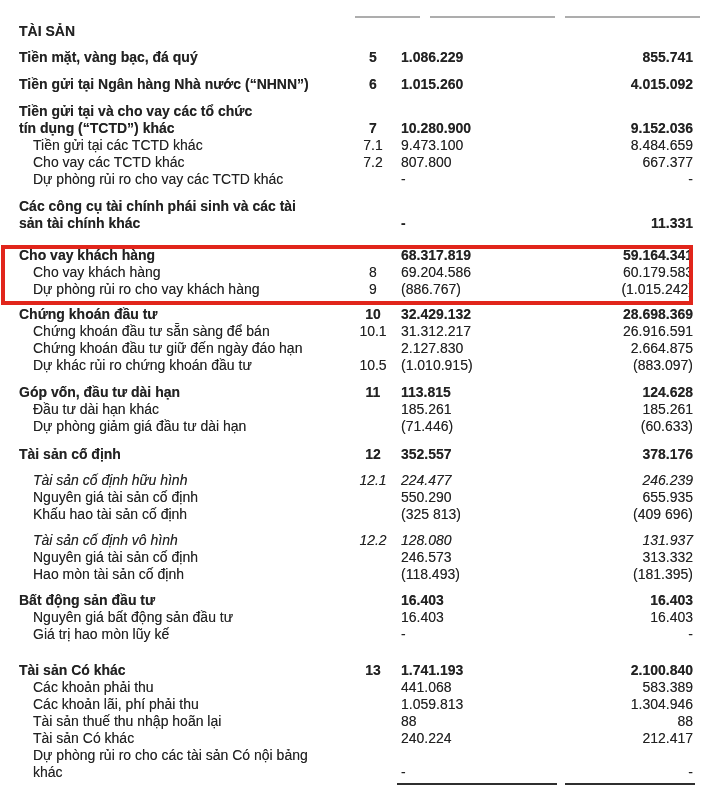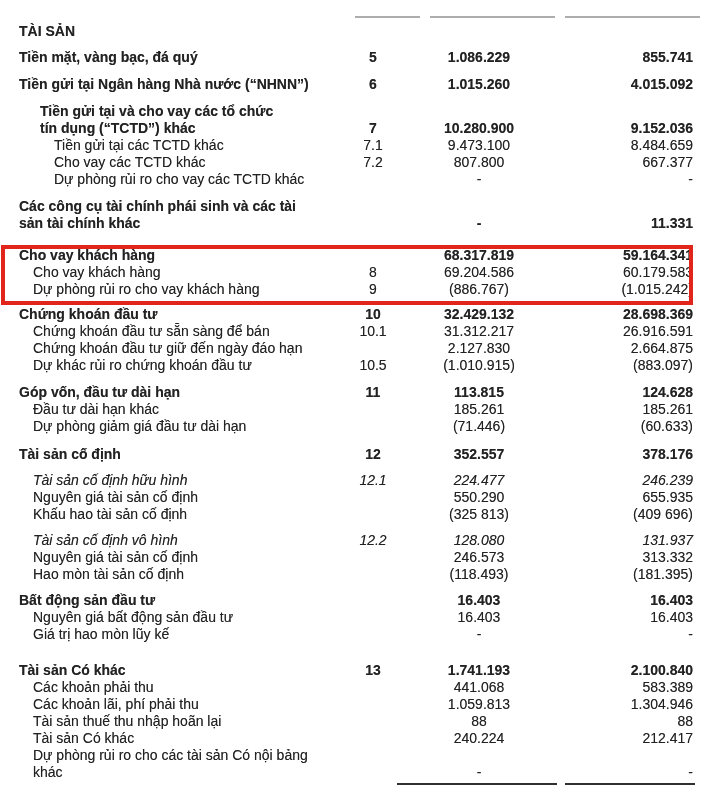--- a/index.html
+++ b/index.html
@@ -13,33 +13,33 @@
 
   
   .top-rules{display:flex;height:2px;padding-left:355px;}
   .top-rules .tr1{width:65px;height:2px;background:#adadad;}
   .top-rules .tr2{width:125px;height:2px;background:#adadad;margin-left:10px;}
   .top-rules .tr3{width:135px;height:2px;background:#adadad;margin-left:10px;}
 
   .row{display:flex;align-items:flex-end;padding:0 8px 0 19px;box-sizing:border-box;}
   .row .label{flex:1 1 auto;white-space:pre-line;text-shadow:0 0 .4px rgba(20,20,20,.45);}
   .row .note{width:56px;flex:0 0 56px;text-align:center;text-shadow:0 0 .4px rgba(20,20,20,.45);}
-  .row .v1{width:156px;flex:0 0 156px;text-align:center;text-shadow:0 0 .4px rgba(20,20,20,.45);}
+  .row .v1{width:156px;flex:0 0 156px;text-align:left;text-shadow:0 0 .4px rgba(20,20,20,.45);}
   .row .v2{width:136px;flex:0 0 136px;text-align:right;text-shadow:0 0 .4px rgba(20,20,20,.45);}
   .row.title,.row.header,.row.total{font-weight:bold;}
   .row.sub .label,.row.italic .label{padding-left:14px;}
   .row.italic{font-style:italic;}
   .row.total .label{letter-spacing:.2px;}
 
   .section{margin-top:10px;}
   
   .section[data-name="section-title"]{margin-top:5px;}
   .section[data-name="section-cash"]{margin-top:9px;}
   .section[data-name="section-sbv-deposits"]{margin-top:10px;}
-  .section[data-name="section-due-from-banks"]{margin-top:10px;margin-left:21px;}
+  .section[data-name="section-due-from-banks"]{margin-top:10px;}
   .section[data-name="section-derivatives"]{margin-top:10px;}
   .section[data-name="section-customer-loans"]{margin-top:12px;padding:3px 0 6px 0;position:relative;}
   .section[data-name="section-investment-securities"]{margin-top:2px;}
   .section[data-name="section-long-term-investments"]{margin-top:10px;}
   .section[data-name="section-fixed-assets"]{margin-top:11px;}
   .section[data-name="section-tangible-fixed-assets"]{margin-top:9px;}
   .section[data-name="section-intangible-fixed-assets"]{margin-top:9px;}
   .section[data-name="section-investment-property"]{margin-top:9px;}
   .section[data-name="section-other-assets"]{margin-top:19px;}
 

